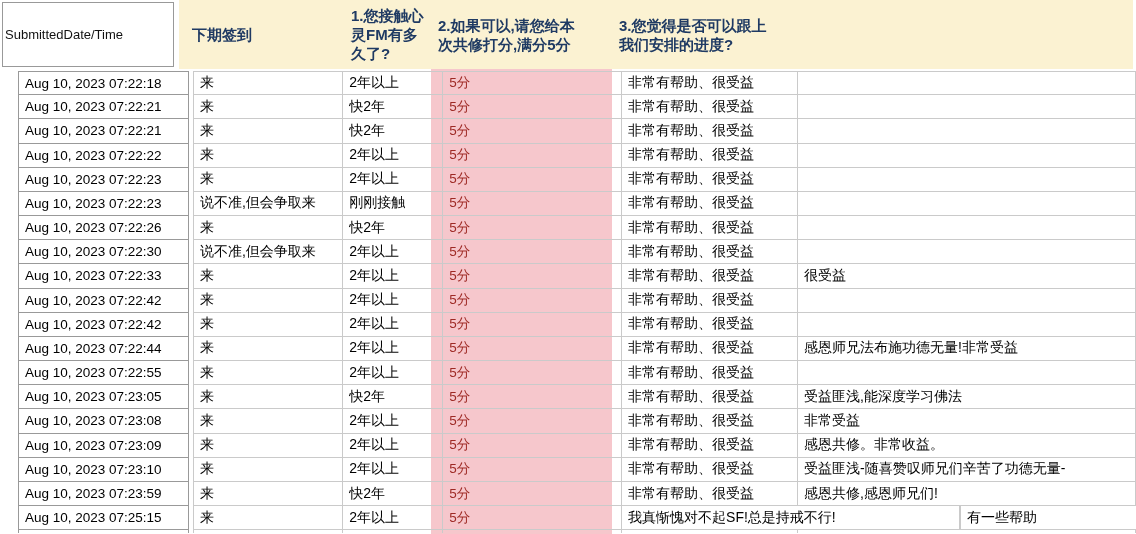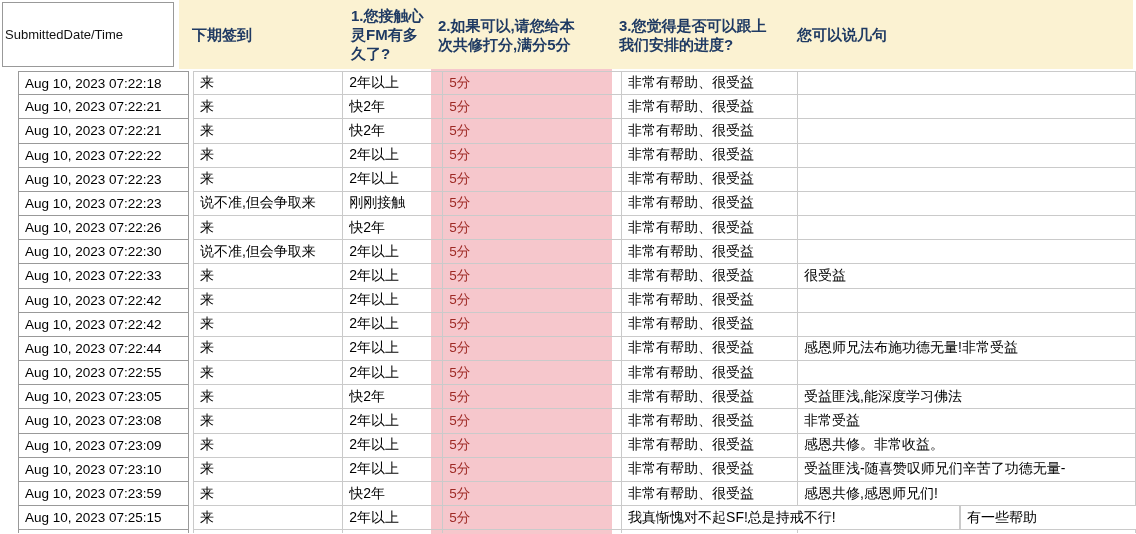--- a/index.html
+++ b/index.html
@@ -94,21 +94,20 @@
     <div class="date-h">SubmittedDate/Time</div>
     <div class="cream">
       <div class="hc hc2">下期签到</div>
       <div class="hc hc3">1.您接触心
 灵FM有多
 久了?</div>
       <div class="hc hc4">2.如果可以,请您给本
 次共修打分,满分5分</div>
       <div class="hc hc5">3.您觉得是否可以跟上
 我们安排的进度?</div>
-      <div class="hc hc6">您可以说几句</div>
     </div>
   </div>
 
   <div class="rows" id="rows">
       <div class="row">
       <div class="c c1">Aug 10, 2023 07:22:18</div>
       <div class="gap"></div>
       <div class="c c2">来</div>
       <div class="c c3">2年以上</div>
       <div class="c c4">5分</div>

